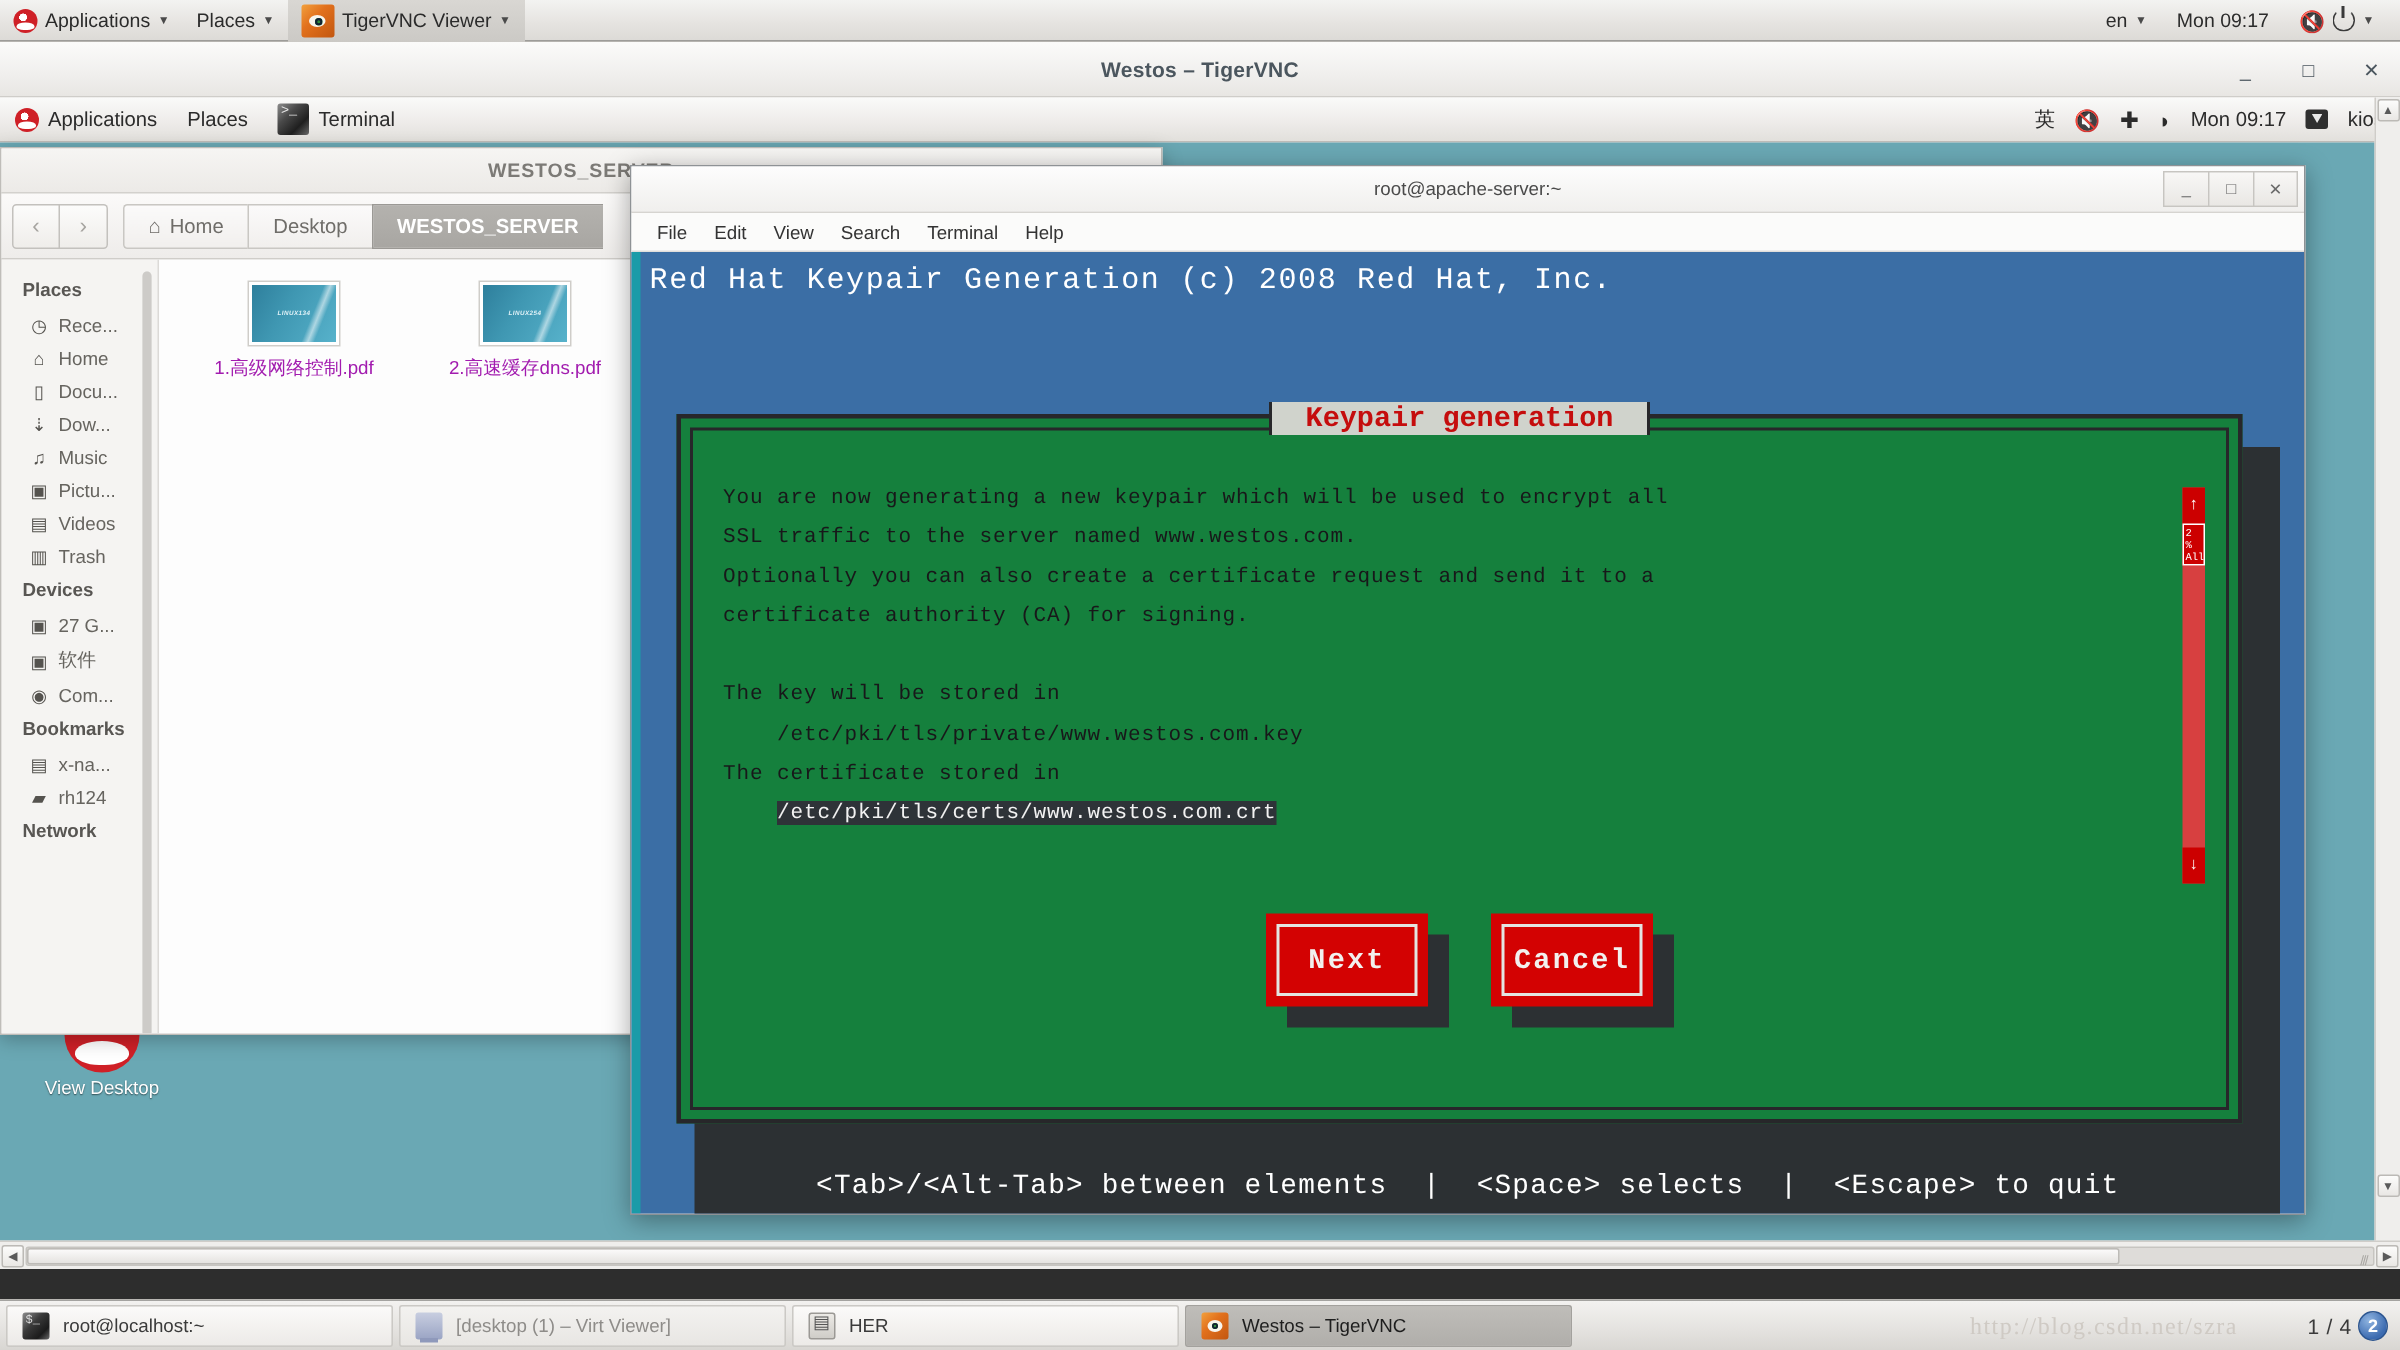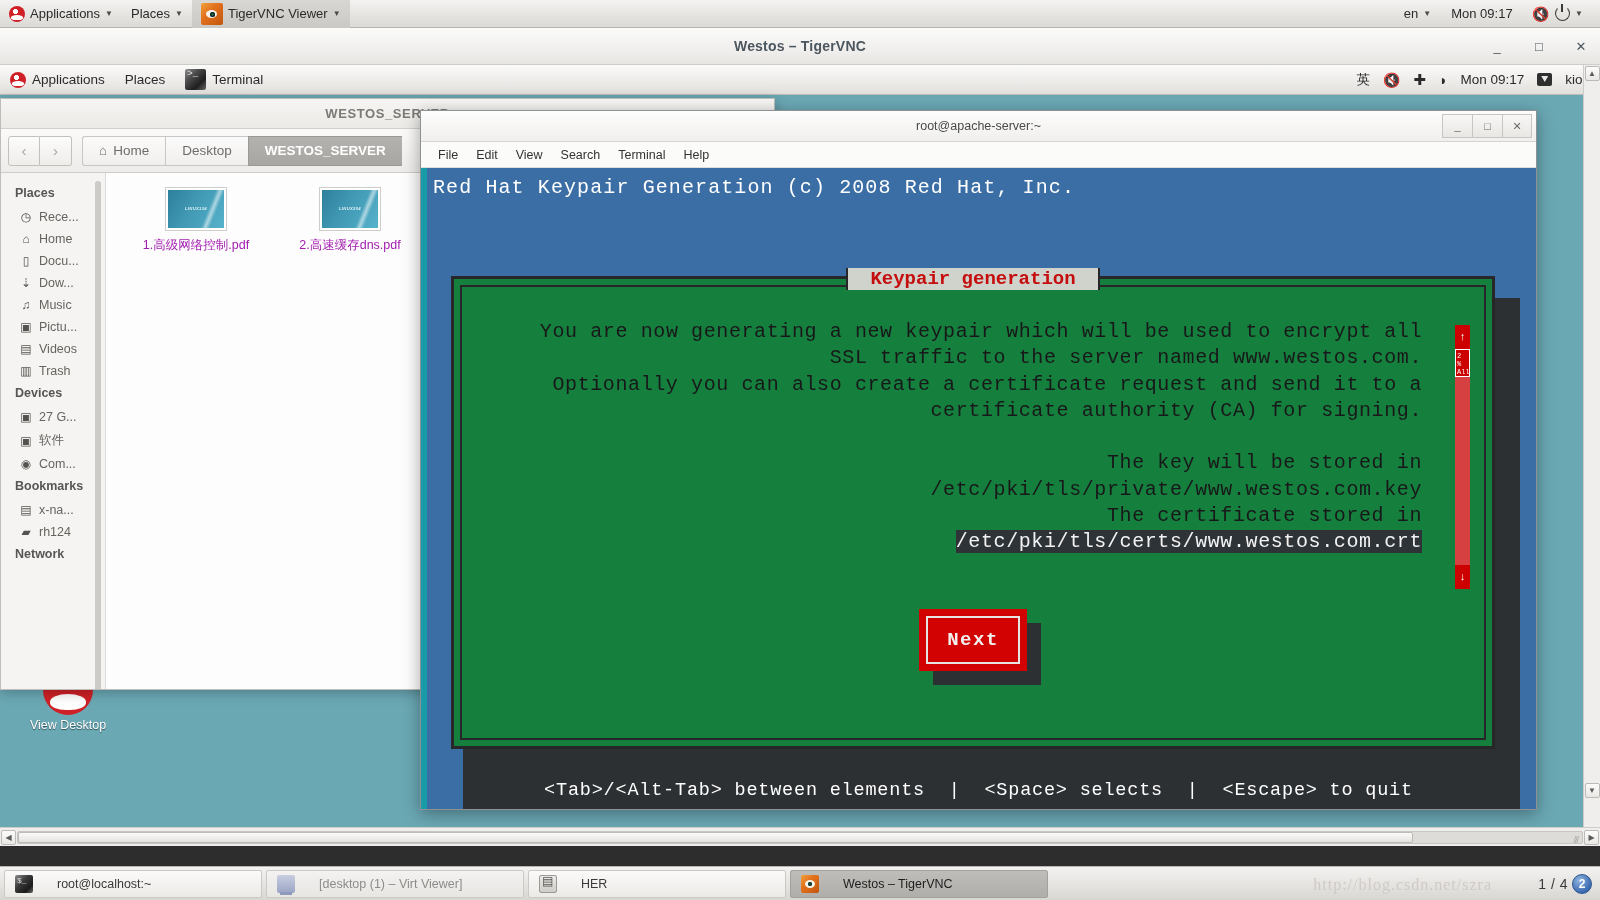--- a/index.html
+++ b/index.html
@@ -218,22 +218,22 @@
     position: absolute; left: 0; right: 0; top: -11px; height: 22px;
     display: flex; align-items: center; justify-content: center; pointer-events: none;
   }
   .dlg-titlebar .cap {
     background: #d0d3cc; padding: 0 22px; font-size: 19px; color: #c50d0d; font-weight: bold;
     border-left: 2px solid #27272a; border-right: 2px solid #27272a; line-height: 22px;
     font-family: "Liberation Mono","DejaVu Sans Mono", monospace;
   }
   .dlg-text {
     position: absolute; left: 28px; top: 40px; right: 70px;
-    font-size: 20px; line-height: 26.3px; color: #18181a; white-space: pre;
-    font-family: "Liberation Mono","DejaVu Sans Mono", monospace; letter-spacing: .6px; text-align: right;
+    font-size: 14px; line-height: 26.3px; color: #18181a; white-space: pre;
+    font-family: "Liberation Mono","DejaVu Sans Mono", monospace; letter-spacing: .6px;
   }
   .sel { background: #2e3338; color: #f2f2f2; }
   .dlg-scroll {
     position: absolute; right: 22px; top: 46px; width: 15px; height: 264px; background: #d74040;
   }
   .dlg-scroll .arr {
     position: absolute; left: 0; width: 15px; height: 24px; background: #cc0000; color: #fff;
     font-size: 11px; display: flex; align-items: center; justify-content: center;
   }
   .dlg-scroll .arr.up { top: 0; }
@@ -287,21 +287,21 @@
   .vnc-hscroll .track i { position: absolute; left: 0; top: 0; height: 11px; width: 1395px; background: linear-gradient(to bottom,#fbfafa,#e5e3e0); border: 1px solid #bdbbb7; border-radius: 2px; }
   .grip { position: absolute; right: 4px; top: 3px; font-size: 9px; color: #a8a6a2; letter-spacing: -1px; }
 
   
   .taskbar {
     position: absolute; left: 0; bottom: 0; width: 1600px; height: 34px;
     background: linear-gradient(to bottom,#f3f2f0 0%, #e4e2df 60%, #d8d6d2 100%);
     border-top: 1px solid #b8b6b2; display: flex; align-items: center; gap: 0; padding: 0 2px;
   }
   .task {
-    height: 28px; flex: 0 0 258px; margin: 0 2px; display: flex; align-items: center; gap: 24px;
+    height: 28px; flex: 0 0 258px; margin: 0 2px; display: flex; align-items: center; gap: 9px;
     padding: 0 10px; font-size: 12.5px; color: #3a3a3a; border: 1px solid transparent; border-radius: 2px;
     background: linear-gradient(to bottom,#fbfaf9,#eceae7); border-color: #cbc9c5; white-space: nowrap; overflow: hidden;
   }
   .task.dim { color: #8e8c89; background: linear-gradient(to bottom,#f3f2f0,#e8e6e3); }
   .task.sel { background: linear-gradient(to bottom,#bfbdb9,#b0aeaa); border-color: #a3a19d; color: #1e1e1e; }
   .ti { width: 18px; height: 18px; flex: none; border-radius: 2px; }
   .ti.term { background: linear-gradient(135deg,#8d8d8d 0%, #3a3a3a 40%, #1b1b1b 75%, #6a6a6a 100%); position: relative; }
   .ti.term::after { content:"$_"; position:absolute; left:2px; top:1px; font-family:"Liberation Mono",monospace; font-size:8px; color:#ddd; }
   .ti.virt { background: linear-gradient(to bottom,#c8cee0 0%, #9aa4c4 100%); border-radius: 2px; position: relative; }
   .ti.virt::after { content:""; position:absolute; left:3px; bottom:-2px; width:12px; height:3px; background:#8f99bb; }
@@ -557,20 +557,27 @@
         </div>
 
         <div class="btn-row">
           <div class="tbtn">
             <div class="shadow"></div>
             <div class="face">
                 <i></i>
                 <span>Next</span>
               </div>
           </div>
+          <div class="tbtn">
+            <div class="shadow"></div>
+            <div class="face">
+                <i></i>
+                <span>Cancel</span>
+              </div>
+          </div>
         </div>
       </div>
 
       <div class="term-bottom">&lt;Tab&gt;/&lt;Alt-Tab&gt; between elements  |  &lt;Space&gt; selects  |  &lt;Escape&gt; to quit</div>
     </div>
   </div>
 
   <div class="vnc-vscroll">
     <div class="sb">▲</div>
     <div style="height:700px"></div>

